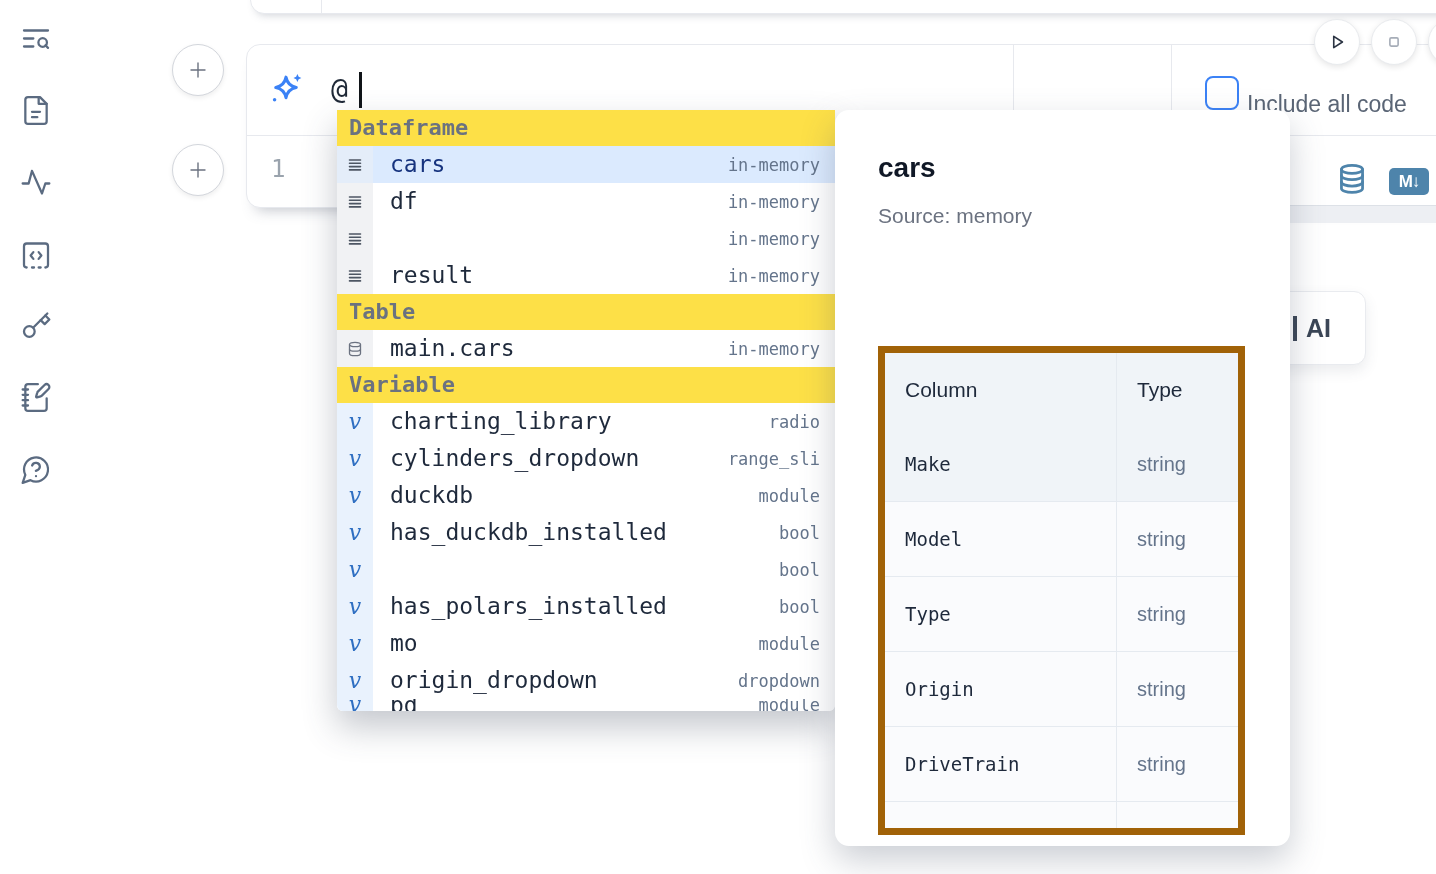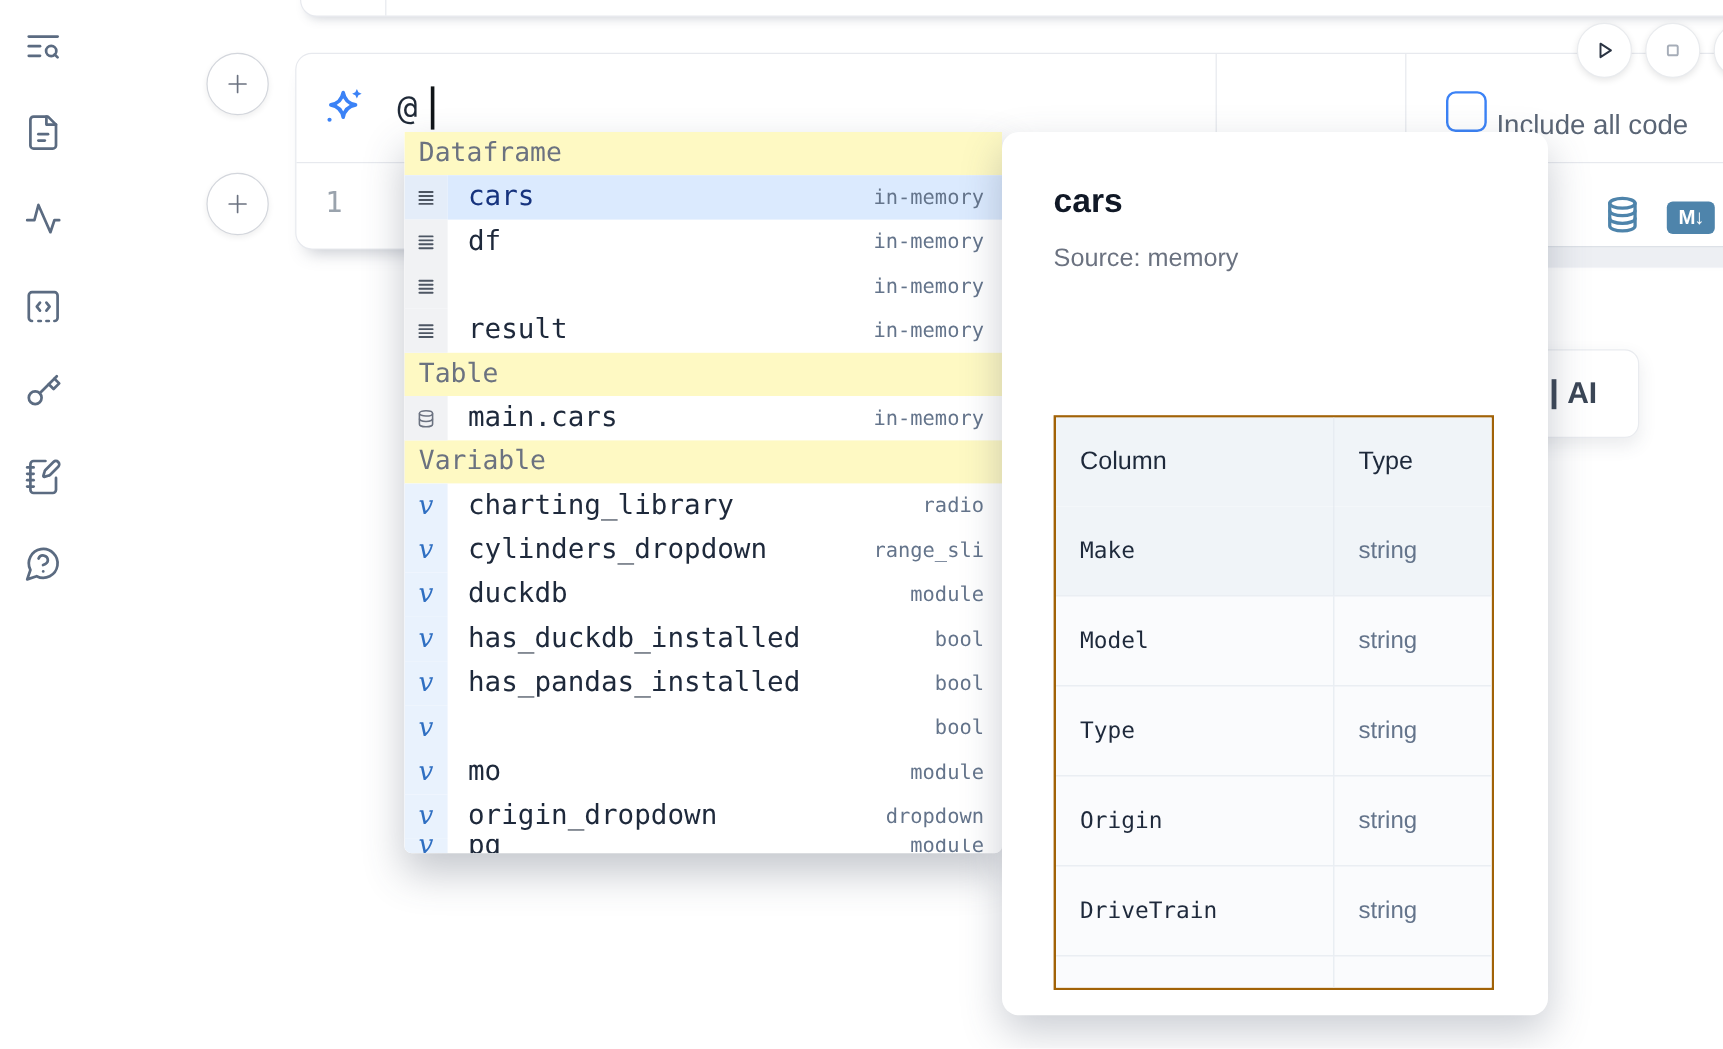--- a/index.html
+++ b/index.html
@@ -64,22 +64,22 @@
   .ai-gen-btn{position:absolute;left:1150px;top:291px;width:216px;height:74px;background:#fff;
               border:1px solid #e9ebef;border-radius:12px;box-shadow:0 6px 14px rgba(60,70,90,.10);
               display:flex;align-items:center;justify-content:flex-end;padding-right:34px;
               box-sizing:border-box;z-index:3;cursor:pointer;}
   .ai-gen-btn .stem{width:4px;height:25px;background:#3b4656;margin-right:9px;}
   .ai-gen-btn .lbl{font-size:25px;font-weight:bold;color:#3b4656;}
 
   
   .ac{position:absolute;left:337px;top:110px;width:498px;height:601px;background:#fff;
       border-radius:0 0 6px 6px;box-shadow:0 16px 34px rgba(60,70,90,.30);overflow:hidden;z-index:10;}
-  .ac-hdr{height:36px;line-height:36px;background:#fef9c3;color:#6b7280;font-size:22px;
-          padding-left:12px;font-family:"DejaVu Sans Mono",monospace;}
+  .ac-hdr{height:36px;line-height:36px;background:#fde047;color:#6b7280;font-size:22px;
+          padding-left:12px;font-family:"DejaVu Sans Mono",monospace;font-weight:bold;}
   .ac-row{height:37px;display:flex;align-items:stretch;cursor:pointer;background:#fff;}
   .ac-row.partial{height:12px;overflow:hidden;}
   .gut{width:36px;flex:0 0 36px;display:flex;align-items:center;justify-content:center;background:#f1f2f4;}
   .ac-row.t-variable .gut{background:#e9f2fd;}
   .ac-main{flex:1;display:flex;align-items:center;font-family:"DejaVu Sans Mono",monospace;}
   .ac-name{font-size:23px;color:#1e293b;padding-left:17px;line-height:37px;white-space:nowrap;}
   .ac-meta{margin-left:auto;font-size:17px;color:#64748b;padding-right:15px;white-space:nowrap;}
   .ac-row.selected .ac-main{background:#dbeafe;}
   .ac-row.selected .gut{background:#e4edf9;}
   .ac-row.selected .ac-name{color:#16337e;}
@@ -92,21 +92,21 @@
   .ic-var{font-family:"DejaVu Serif",serif;font-style:italic;font-size:22px;color:#2f6fc2;line-height:16px;}
 
   
   .panel{position:absolute;left:835px;top:110px;width:455px;height:736px;background:#fff;
          border-radius:14px;box-shadow:0 14px 34px rgba(70,80,100,.28);z-index:20;overflow:hidden;}
   .p-title{position:absolute;left:43px;top:42px;font-size:28px;font-weight:bold;color:#101826;}
   .p-source{position:absolute;left:43px;top:94px;font-size:21px;color:#6b7280;}
   .p-badge{position:absolute;left:43px;top:147px;width:367px;height:47px;background:#f1f5f9;
            border-radius:8px;font-size:21px;color:#1e293b;line-height:47px;padding-left:15px;
            box-sizing:border-box;}
-  .p-table{position:absolute;left:43px;top:236px;width:367px;border:2px solid #a16207;
+  .p-table{position:absolute;left:43px;top:236px;width:367px;border:7px solid #a16207;
            box-sizing:border-box;}
   .p-tr{display:flex;height:74px;border-top:1px solid #e5eaf0;background:#fafbfd;}
   .p-tr:first-child{border-top:none;background:#f0f4f8;}
   .p-tr.partial{height:26px;}
   .p-c1{width:232px;box-sizing:border-box;border-right:1px solid #e5eaf0;display:flex;align-items:center;
         padding-left:20px;}
   .p-c2{flex:1;display:flex;align-items:center;padding-left:20px;}
   .p-hdr-txt{font-size:21px;color:#1e293b;}
   .p-col-name{font-family:"DejaVu Sans Mono",monospace;font-size:19px;color:#1e293b;}
   .p-col-type{font-size:20px;color:#64748b;}
@@ -353,31 +353,31 @@
       <span class="ac-meta">bool</span>
     </span>
   </div>
 
   <div class="ac-row t-variable">
     <span class="gut">
 
       <span class="ic ic-var">v</span>
     </span>
     <span class="ac-main">
-      <span class="ac-name">has_pandas_installed</span>
       <span class="ac-meta">bool</span>
     </span>
   </div>
 
   <div class="ac-row t-variable">
     <span class="gut">
 
       <span class="ic ic-var">v</span>
     </span>
     <span class="ac-main">
+      <span class="ac-name">has_polars_installed</span>
       <span class="ac-meta">bool</span>
     </span>
   </div>
 
   <div class="ac-row t-variable">
     <span class="gut">
 
       <span class="ic ic-var">v</span>
     </span>
     <span class="ac-main">

